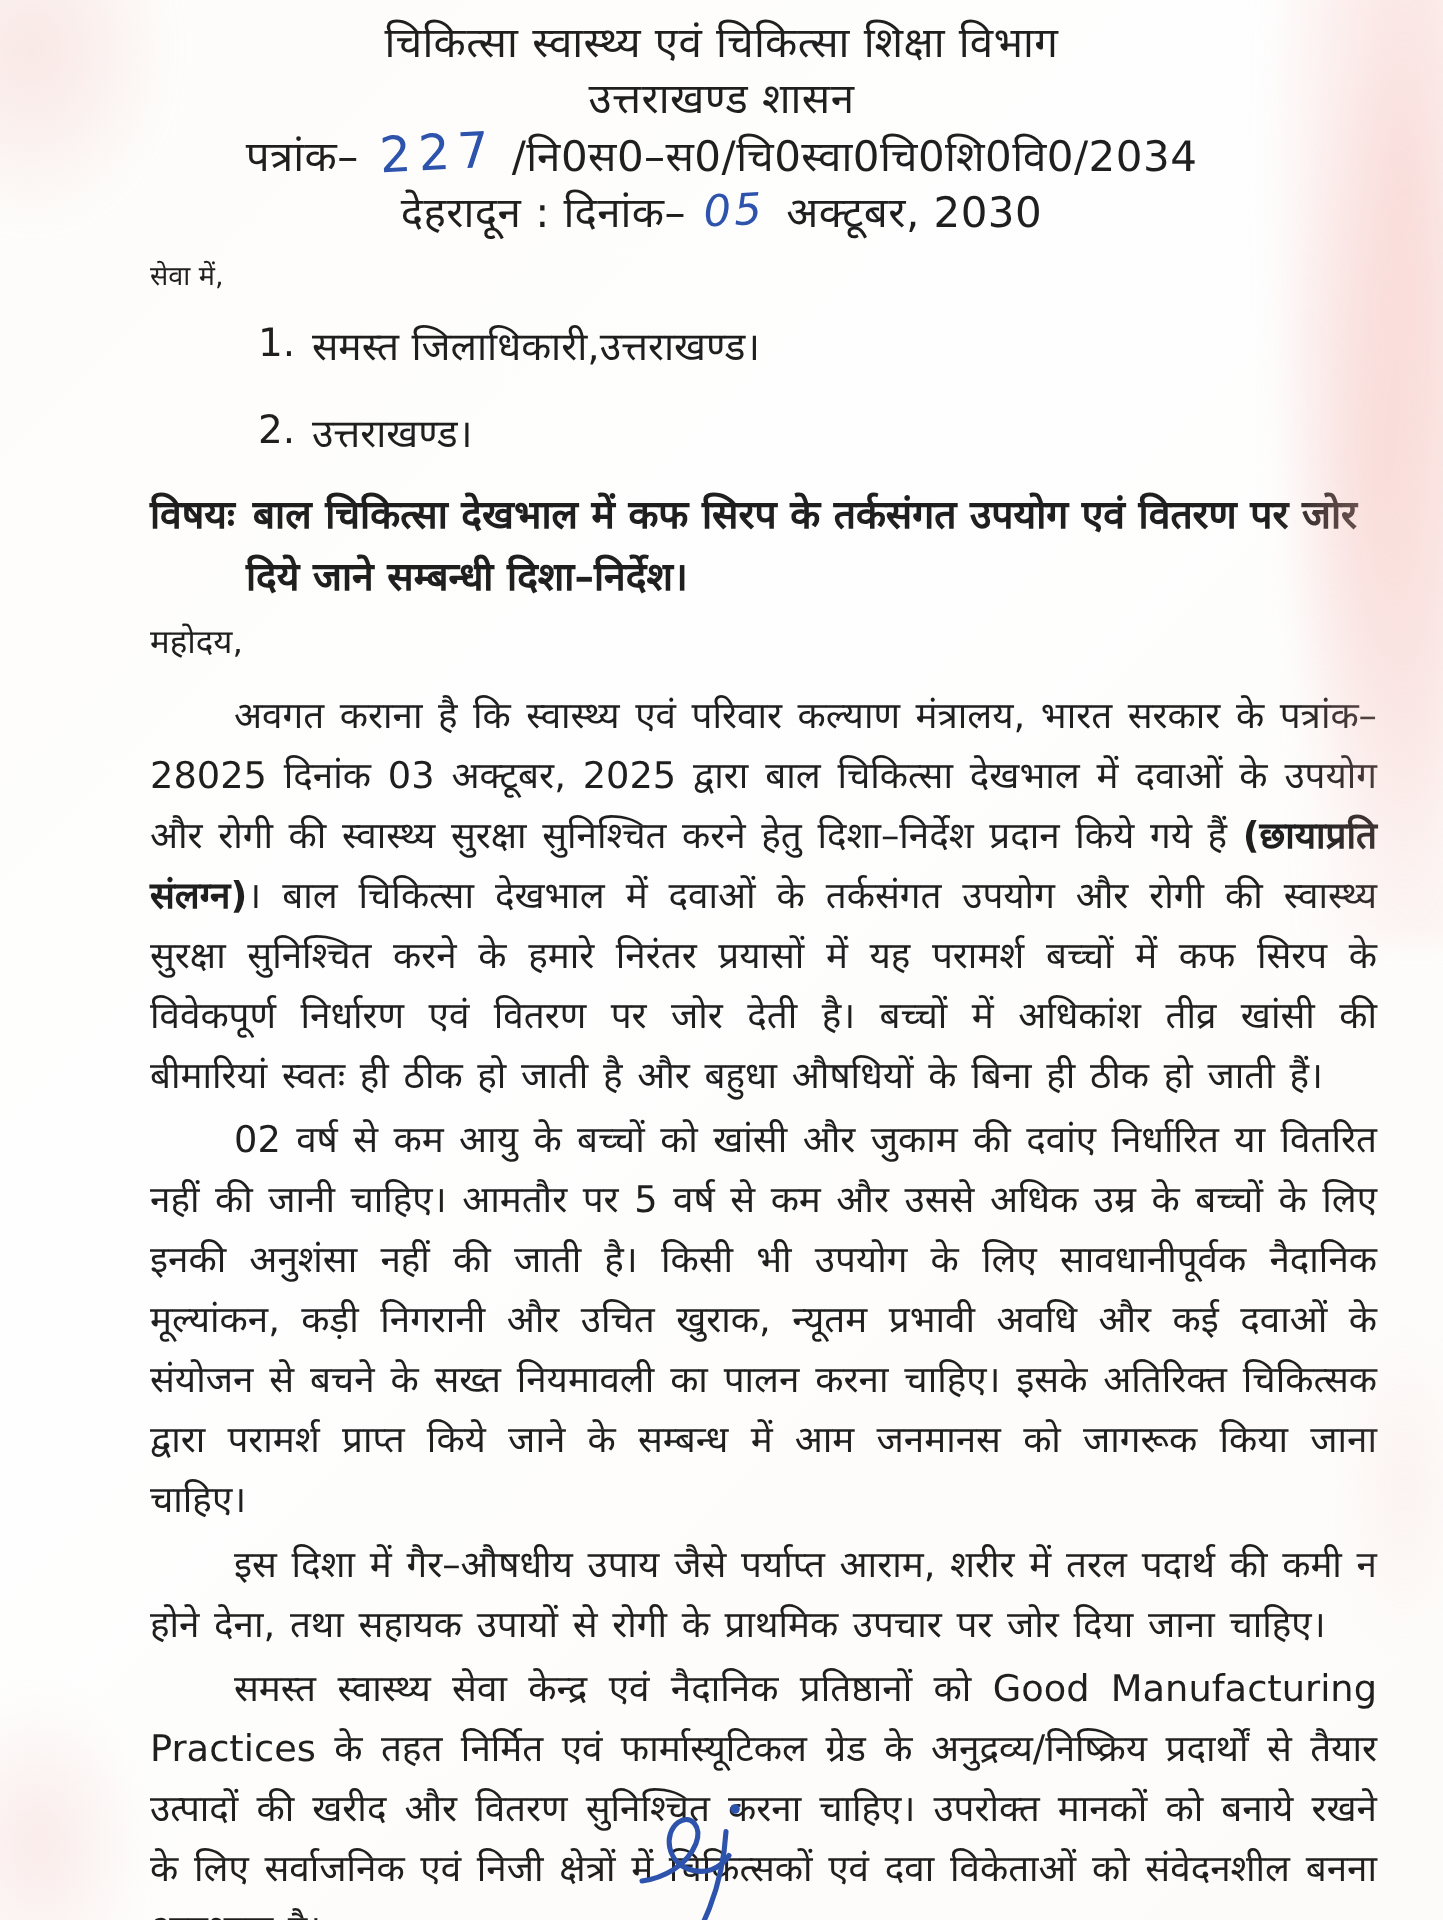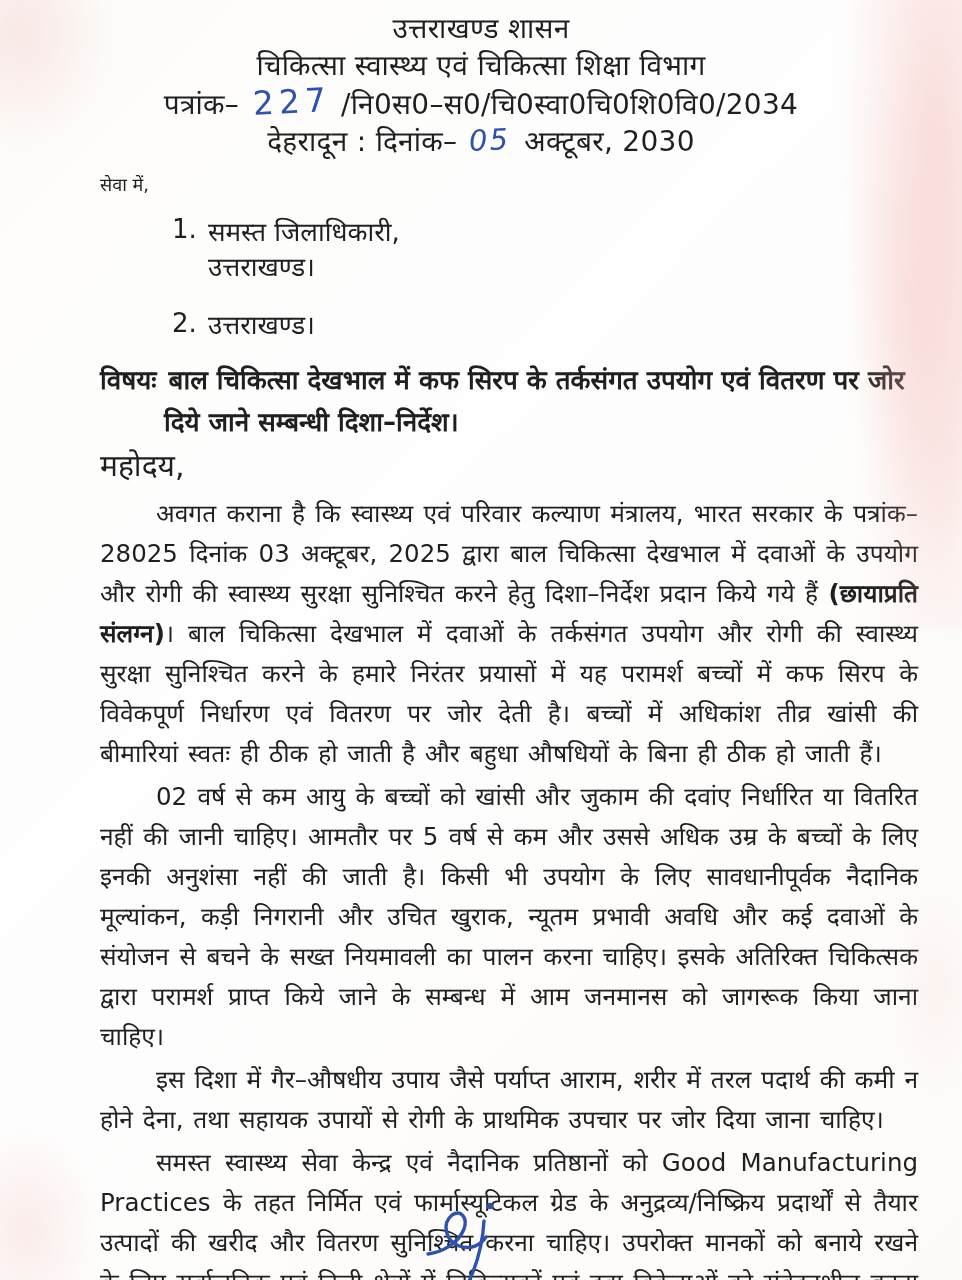--- a/index.html
+++ b/index.html
@@ -81,39 +81,38 @@
   .recipient {
     display: flex;
     margin-top: 12px;
   }
   .recipient .r-num {
     width: 36px;
     flex: 0 0 36px;
   }
   .recipient .r-body {
     display: flex;
-    flex-direction: column;
   }
   .recipient .r-name { line-height: 36px; }
   .recipient .r-place { line-height: 36px; font-family: Liberation Serif, serif; }
   .recipient + .recipient { margin-top: 22px; }
 
   .subject {
     margin: 16px 48px 0 100px;
     font-size: 26px;
     font-weight: bold;
     line-height: 40px;
     padding-left: 64px;
     text-indent: -64px;
   }
   .subject .subject-label { margin-right: 12px; font-family: Liberation Mono, monospace; }
 
   .salutation {
     margin: 6px 0 0 100px;
-    font-size: 30px;
+    font-size: 22px;
     line-height: 36px;
   }
 
   .body-text {
     margin: 10px 44px 0 100px;
     text-align: justify;
   }
   .body-para {
     margin: 3px 0 0 0;
     font-size: 24.5px;
@@ -136,22 +135,22 @@
 <body>
 
 <div class="page">
 
   <div class="artifact artifact-right"></div>
   <div class="artifact artifact-topleft"></div>
   <div class="artifact artifact-bottomleft"></div>
   <div class="artifact artifact-midright"></div>
 
   <div class="letterhead">
+    <div class="h-line">चिकित्सा स्वास्थ्य एवं चिकित्सा शिक्षा विभाग</div>
     <div class="h-line">उत्तराखण्ड शासन</div>
-    <div class="h-line">चिकित्सा स्वास्थ्य एवं चिकित्सा शिक्षा विभाग</div>
     <div class="h-line"><span>पत्रांक–</span><span class="handwritten hw-letter-no">227</span><span>/नि0स0–स0/चि0स्वा0चि0शि0वि0/2034</span></div>
     <div class="h-line"><span>देहरादून : दिनांक–</span><span class="handwritten hw-date">05</span><span>अक्टूबर, 2030</span></div>
   </div>
 
   <div class="to-line">सेवा में,</div>
 
   <ol class="recipients">
     <li class="recipient">
       <span class="r-num">1.</span>
       <span class="r-body">

